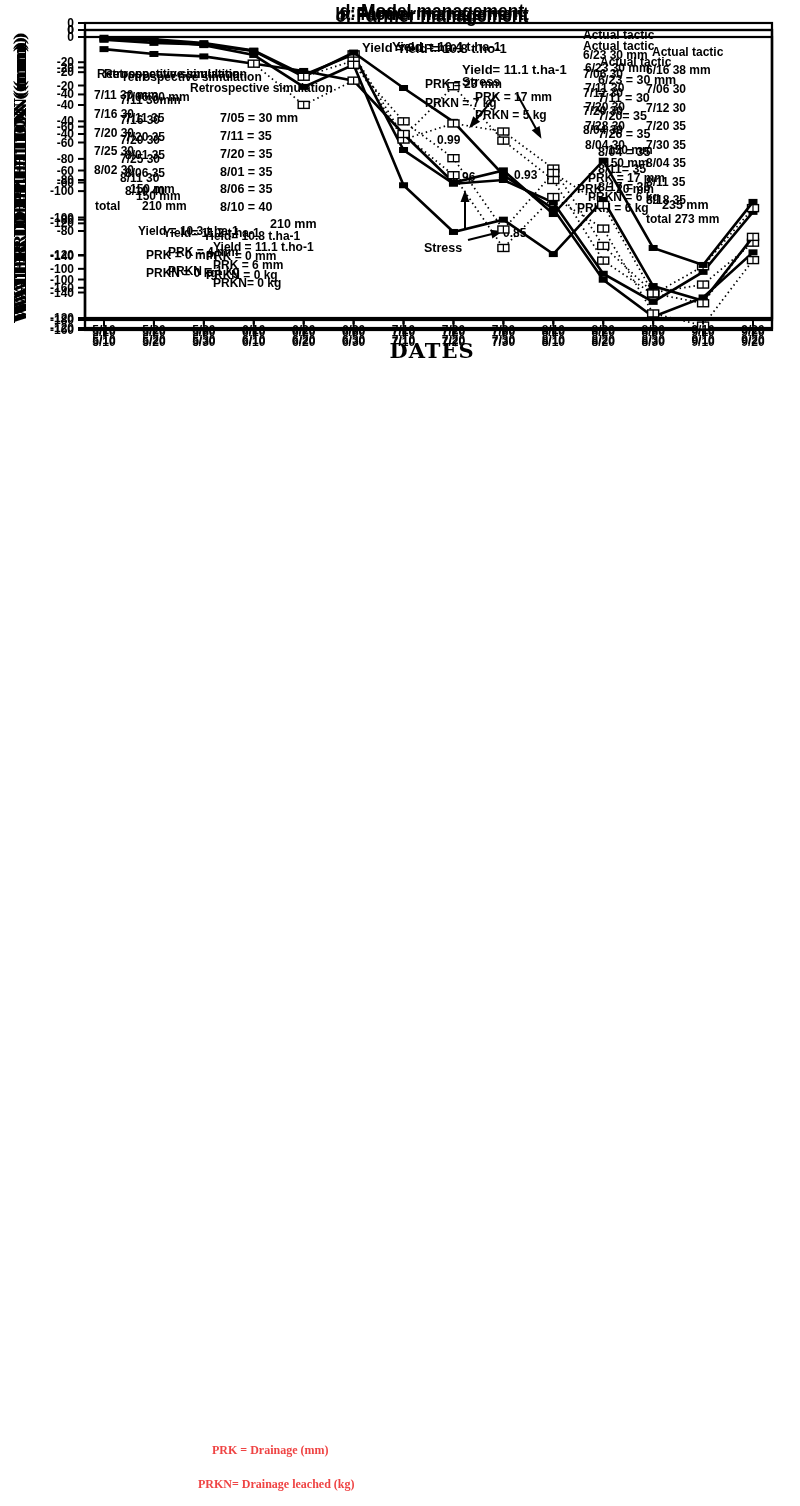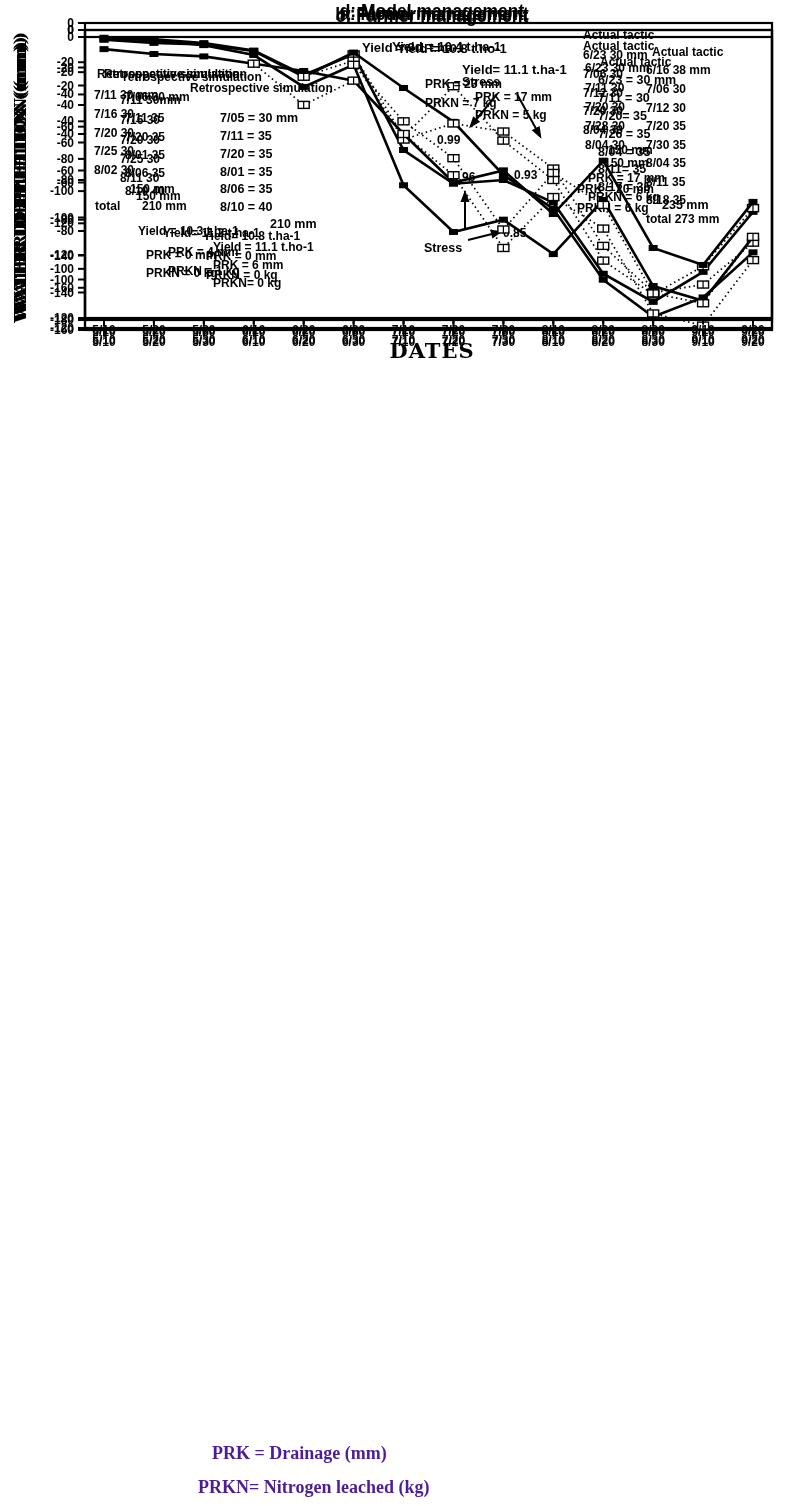--- a/index.html
+++ b/index.html
@@ -1,20 +1,20 @@
 <!DOCTYPE html>
 <html><head>
 <meta charset="utf-8">
 <style>
   html,body{margin:0;padding:0;background:#e8e8e8;}
   .page{position:relative;width:800px;height:1506px;background:#ffffff;margin:0 auto;overflow:hidden;
         font-family:"Liberation Sans",sans-serif;color:#000;}
   .page svg{position:absolute;left:0;}
   #svg-a{top:0;}  #svg-b{top:355;}  #svg-c{top:700;}  #svg-d{top:1075;}
-  .footnote{position:absolute;font-family:"Liberation Serif",serif;font-weight:700;font-size:18px;color:#4c1d95;white-space:pre;}
+  .footnote{position:absolute;font-family:"Liberation Serif",serif;font-weight:700;font-size:12px;color:#ef4444;white-space:pre;}
   #fn1{top:1443px;left:212px;}
   #fn2{top:1477px;left:198px;}
 </style>
 </head>
 <body>
 
 <div class="page">
   <svg id="svg-a" width="800" height="355">
       <rect x="85" y="30" width="687" height="300" fill="none" stroke="#000000" stroke-width="2.2"></rect>
       <text x="432" y="20" fill="#000000" font-size="17.5" font-weight="700" font-family="&quot;Liberation Sans&quot;, sans-serif" text-anchor="middle">a: Model management</text>
@@ -452,14 +452,14 @@
       <text x="598" y="102" fill="#000000" font-size="12.5" font-weight="700" font-family="&quot;Liberation Sans&quot;, sans-serif" text-anchor="start">7/11 = 30</text>
       <text x="598" y="120" fill="#000000" font-size="12.5" font-weight="700" font-family="&quot;Liberation Sans&quot;, sans-serif" text-anchor="start">7/20= 35</text>
       <text x="598" y="138" fill="#000000" font-size="12.5" font-weight="700" font-family="&quot;Liberation Sans&quot;, sans-serif" text-anchor="start">7/26 = 35</text>
       <text x="598" y="156" fill="#000000" font-size="12.5" font-weight="700" font-family="&quot;Liberation Sans&quot;, sans-serif" text-anchor="start">8/04 = 35</text>
       <text x="598" y="173" fill="#000000" font-size="12.5" font-weight="700" font-family="&quot;Liberation Sans&quot;, sans-serif" text-anchor="start">8/11= 35</text>
       <text x="598" y="191" fill="#000000" font-size="12.5" font-weight="700" font-family="&quot;Liberation Sans&quot;, sans-serif" text-anchor="start">8/17 = 35</text>
       <text x="662" y="209" fill="#000000" font-size="12.5" font-weight="700" font-family="&quot;Liberation Sans&quot;, sans-serif" text-anchor="start">235 mm</text>
       <text x="432" y="358" fill="#000000" font-size="21" font-weight="700" font-family="&quot;DejaVu Serif&quot;, serif" text-anchor="middle" letter-spacing="1">DATES</text>
     </svg>
   <div class="footnote" id="fn1">PRK = Drainage (mm)</div>
-  <div class="footnote" id="fn2">PRKN= Nitrogen leached (kg)</div>
+  <div class="footnote" id="fn2">PRKN= Drainage leached (kg)</div>
 </div>
 
 </body></html>

